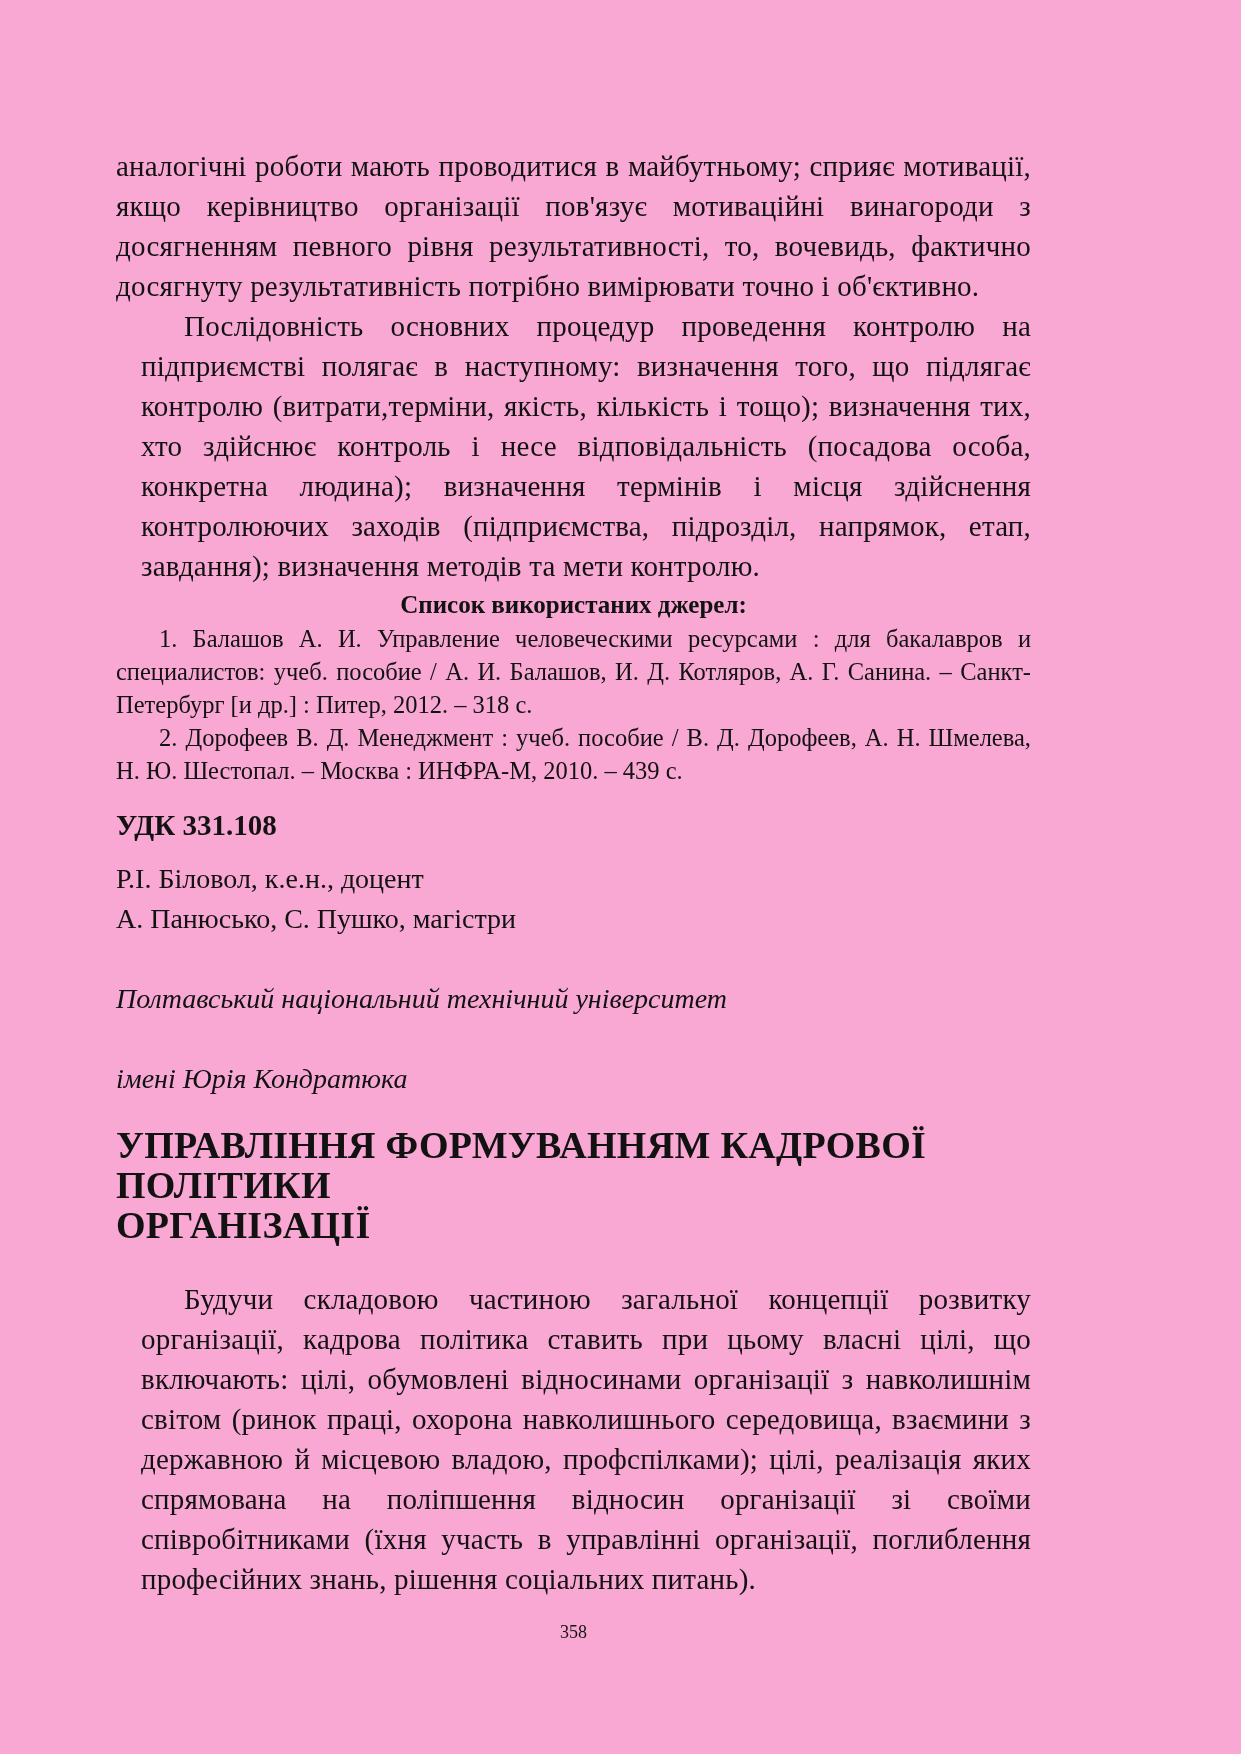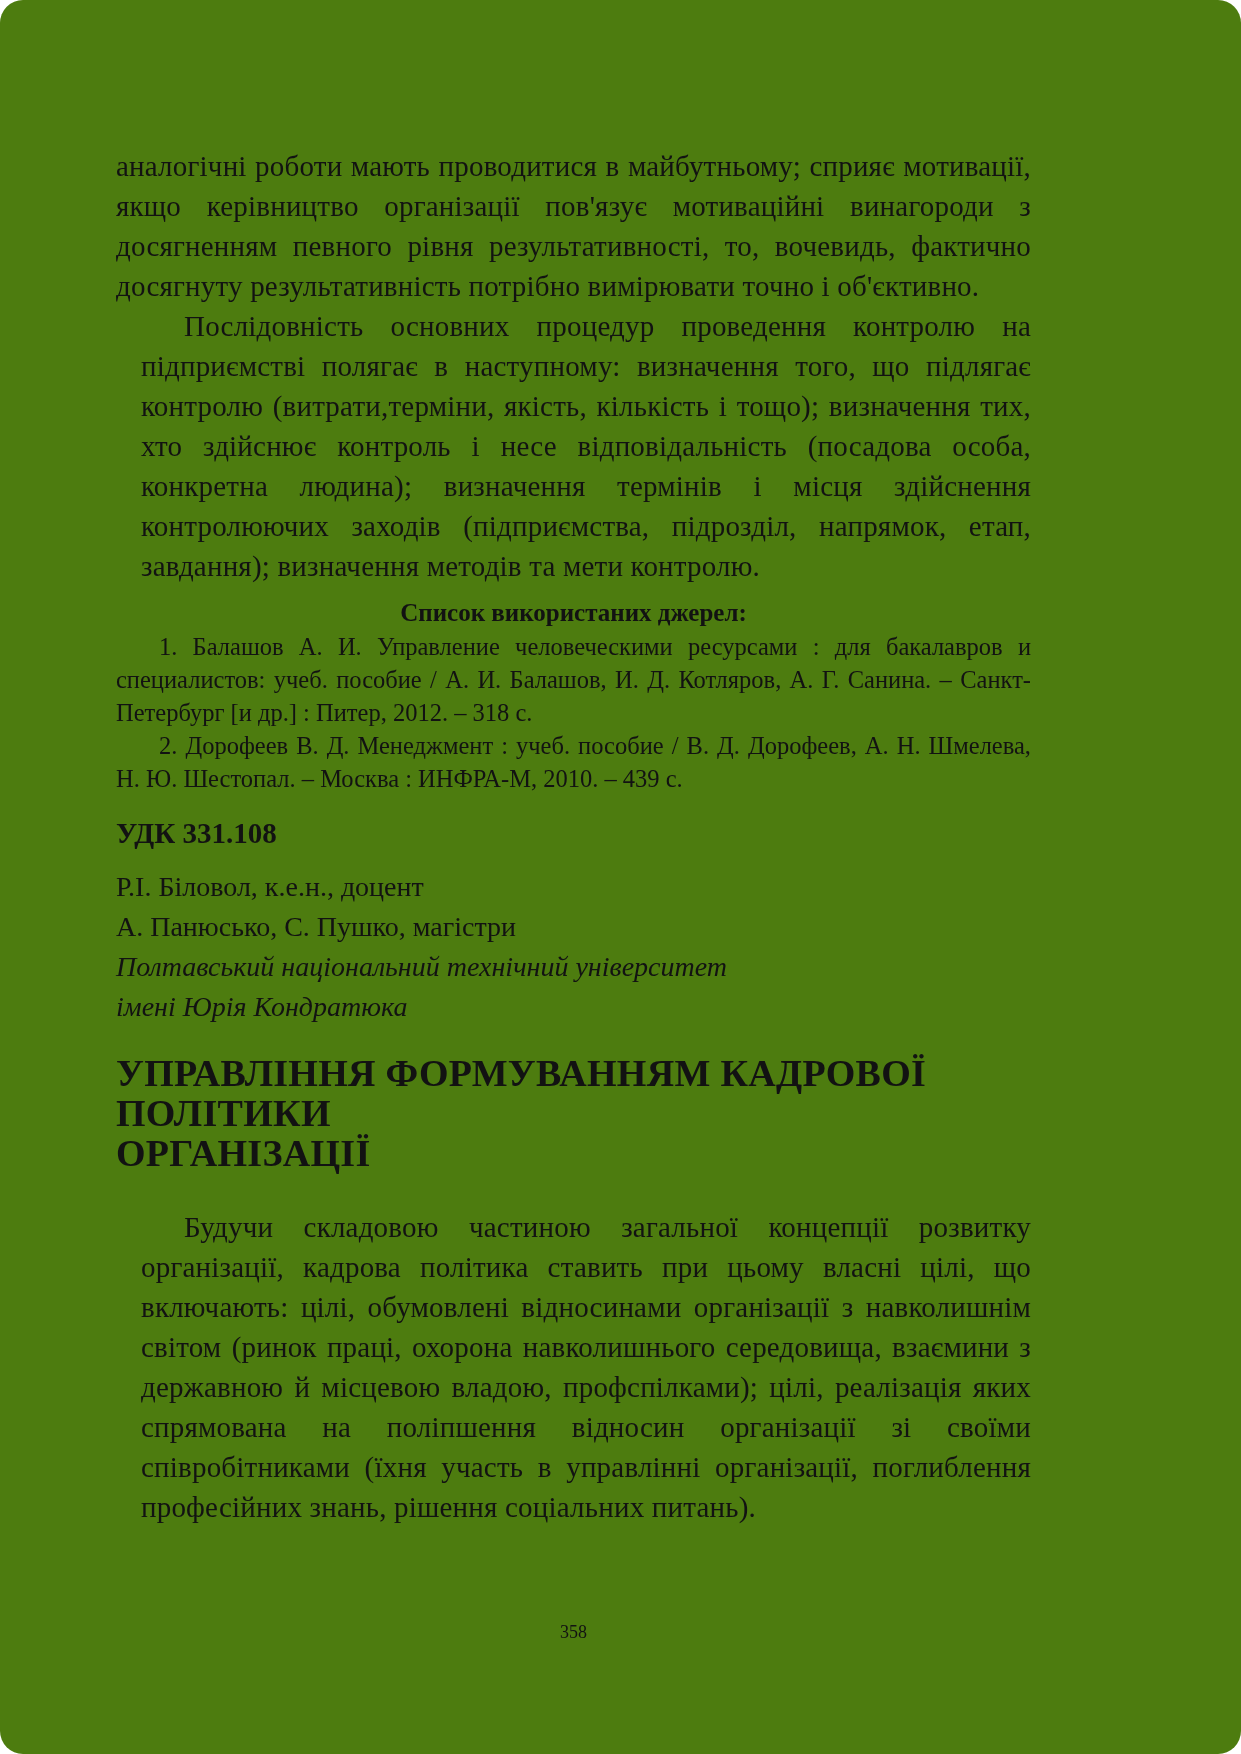--- a/index.html
+++ b/index.html
@@ -1,41 +1,40 @@
 <!DOCTYPE html>
 <html lang="uk"><head>
 <meta charset="utf-8">
 <style>
   html, body { margin: 0; padding: 0; background: #ffffff; }
   .page {
     position: relative;
     width: 1241px;
     height: 1754px;
-    background: #4d7c0f;
+    background: #f9a8d4;
     color: #121212;
     font-family: "Liberation Serif", "DejaVu Serif", serif;
     overflow: hidden;
-    border-radius: 23px;
   }
   .content {
     position: absolute;
     left: 116px;
     top: 146px;
     width: 915px;
   }
   p { margin: 0; }
   .bodytext {
     font-size: 29px;
     line-height: 40px;
     text-align: justify;
     letter-spacing: 0.2px;
   }
   .indent { text-indent: 43px; margin-left: 25px; }
   .refs-heading {
-    margin-top: 10px;
+    margin-top: 2px;
     font-size: 25px;
     line-height: 34px;
     font-weight: 700;
     text-align: center;
   }
   .ref {
     font-size: 24.5px;
     line-height: 33px;
     text-align: justify;
     text-indent: 43px;
@@ -45,21 +44,21 @@
     font-size: 29px;
     line-height: 40px;
     font-weight: 700;
   }
   .authors {
     margin-top: 14px;
     font-size: 28px;
     line-height: 40px;
     text-align: left;
   }
-  .affiliation { font-style: italic; }
+  .affiliation { font-style: italic; margin-top: 40px; }
   .title {
     margin: 26px 0 0 0;
     font-size: 38px;
     line-height: 40px;
     font-weight: 700;
     text-align: left;
     letter-spacing: 0.3px;
   }
   .article-body { margin-top: 34px; }
   .page-number {

